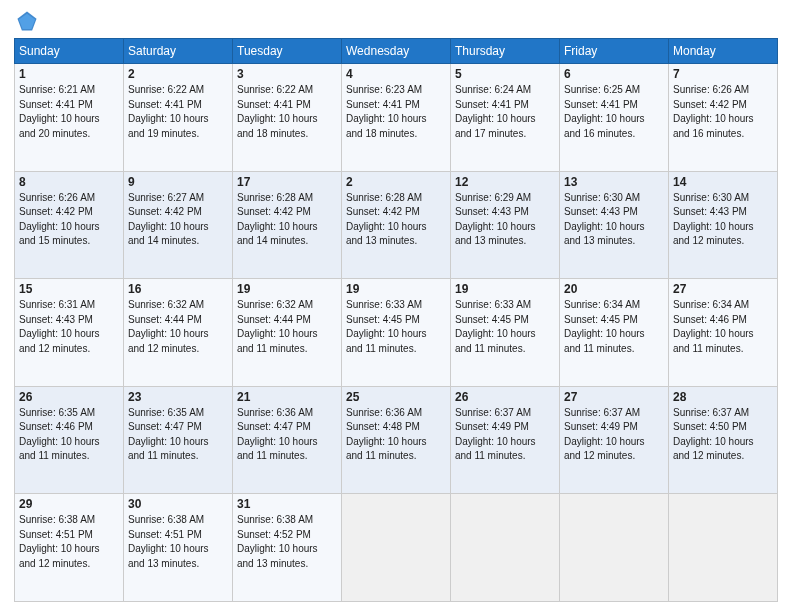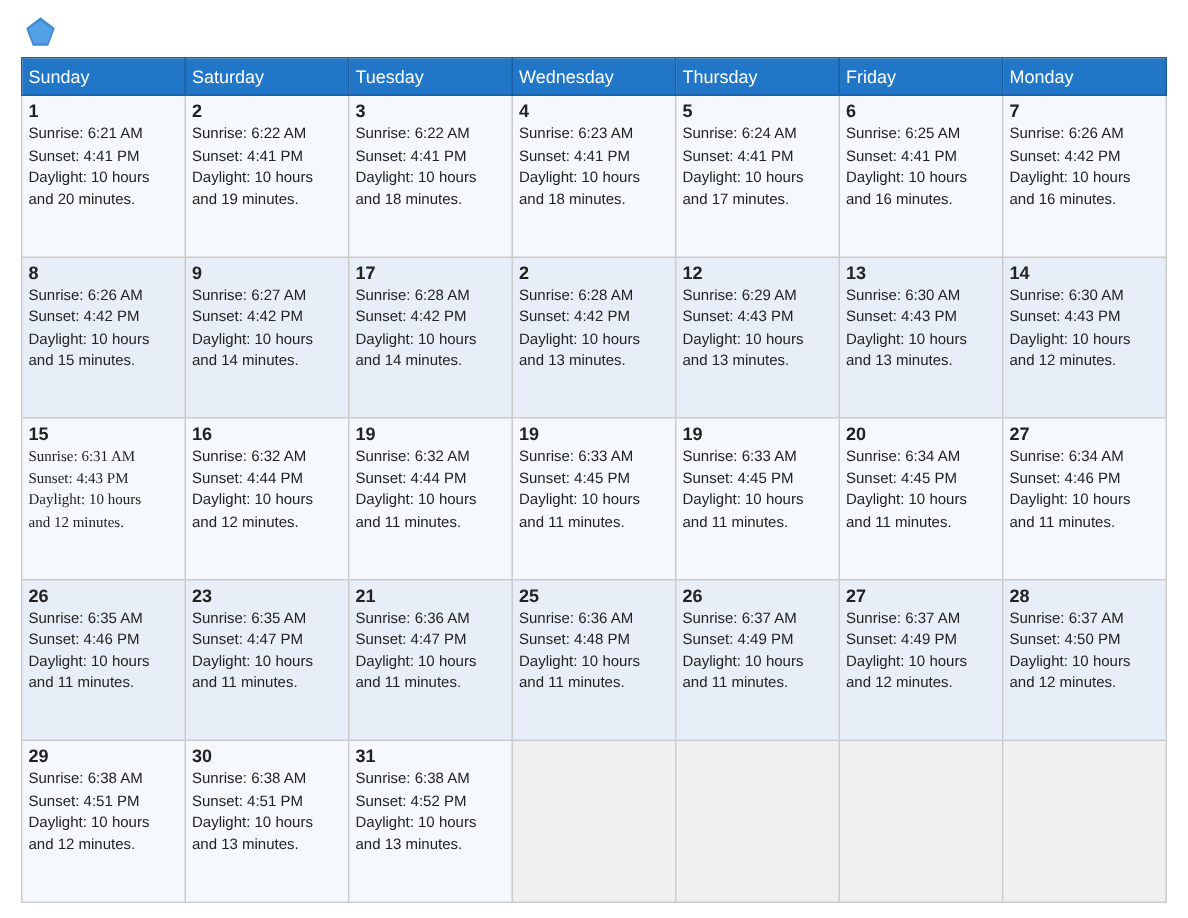--- a/index.html
+++ b/index.html
@@ -226,21 +226,21 @@
             <span class="cell-day">14</span>
             <div class="cell-info" style="white-space: pre-line;">Sunrise: 6:30 AM
 Sunset: 4:43 PM
 Daylight: 10 hours
 and 12 minutes.</div>
           </td>
         </tr>
         <tr>
           <td>
             <span class="cell-day">15</span>
-            <div class="cell-info" style="white-space: pre-line; font-family: Liberation Serif, serif;">Sunrise: 6:31 AM
+            <div class="cell-info" style="white-space: pre-line;">Sunrise: 6:31 AM
 Sunset: 4:43 PM
 Daylight: 10 hours
 and 12 minutes.</div>
           </td>
           <td>
             <span class="cell-day">16</span>
             <div class="cell-info" style="white-space: pre-line;">Sunrise: 6:32 AM
 Sunset: 4:44 PM
 Daylight: 10 hours
 and 12 minutes.</div>

